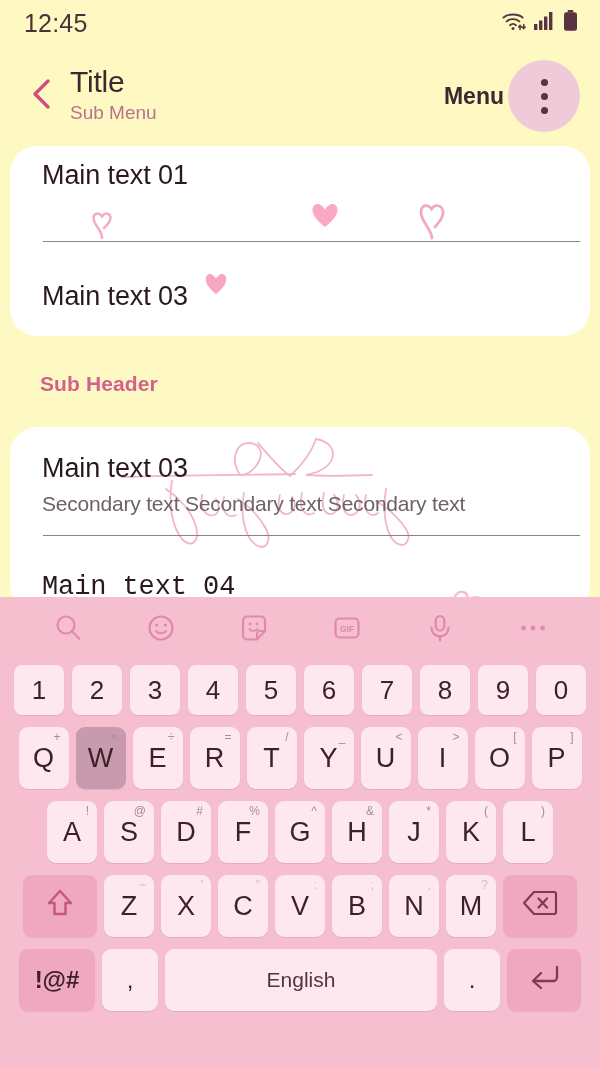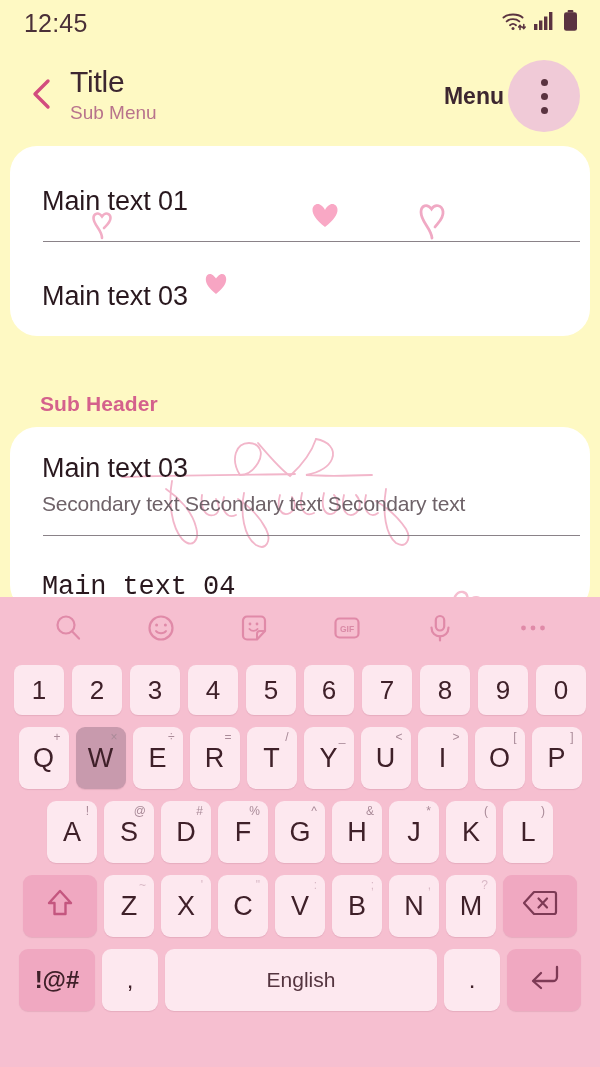--- a/index.html
+++ b/index.html
@@ -57,21 +57,21 @@
     font-size: 21px; color: #6e6268; position: absolute; left: 32px;
     white-space: nowrap; letter-spacing: -.2px;
   }
   .divider {
     position: absolute; left: 33px; width: 537px; height: 1px;
     background: #8a8288;
   }
 
   .sub-header {
     position: absolute; left: 40px; top: 372px;
-    font-size: 21px; font-weight: bold; color: #d4618c; letter-spacing: .1px; margin-top: 20px;
+    font-size: 21px; font-weight: bold; color: #d4618c; letter-spacing: .1px;
   }
 
   
   .deco { position: absolute; pointer-events: none; }
 
   
   .keyboard {
     position: absolute; left: 0; bottom: 0; width: 600px; height: 470px;
     background: #f6bfd0;
   }
@@ -164,21 +164,21 @@
     <div class="menu-btn">
       <span style="display:flex;flex-direction:column;gap:7px;">
         <span class="menu-dot"></span>
         <span class="menu-dot"></span>
         <span class="menu-dot"></span>
       </span>
     </div>
   </div>
 
   <div class="card" id="card-a">
-    <div class="row-main" style="top:40px;">Main text 01</div>
+    <div class="row-main" style="top:14px;">Main text 01</div>
 
     <span class="deco" style="left:78px;top:62px;">
       <svg width="28" height="32" viewBox="0 0 28 32">
         <path d="M14 30 C14 22 5.5 17 5.5 10 C5.5 5.5 10.5 3.5 14 8.5 C17.5 3.5 22.5 5.5 22.5 10 C22.5 14 19 17 16 20" fill="none" stroke="#f2aec6" stroke-width="2.6" stroke-linecap="round"></path>
       </svg>
     </span>
     <span class="deco" style="left:300px;top:54px;">
       <svg width="30" height="30" viewBox="0 0 30 30">
         <path d="M15 27 C6 20 2.5 14.5 2.5 10 C2.5 5.5 6.5 3 9.8 4.6 C12 5.6 14 8 15 10
                  C16 8 18 5.6 20.2 4.6 C23.5 3 27.5 5.5 27.5 10 C27.5 14.5 24 20 15 27 Z" fill="#f9a8c5"></path>

